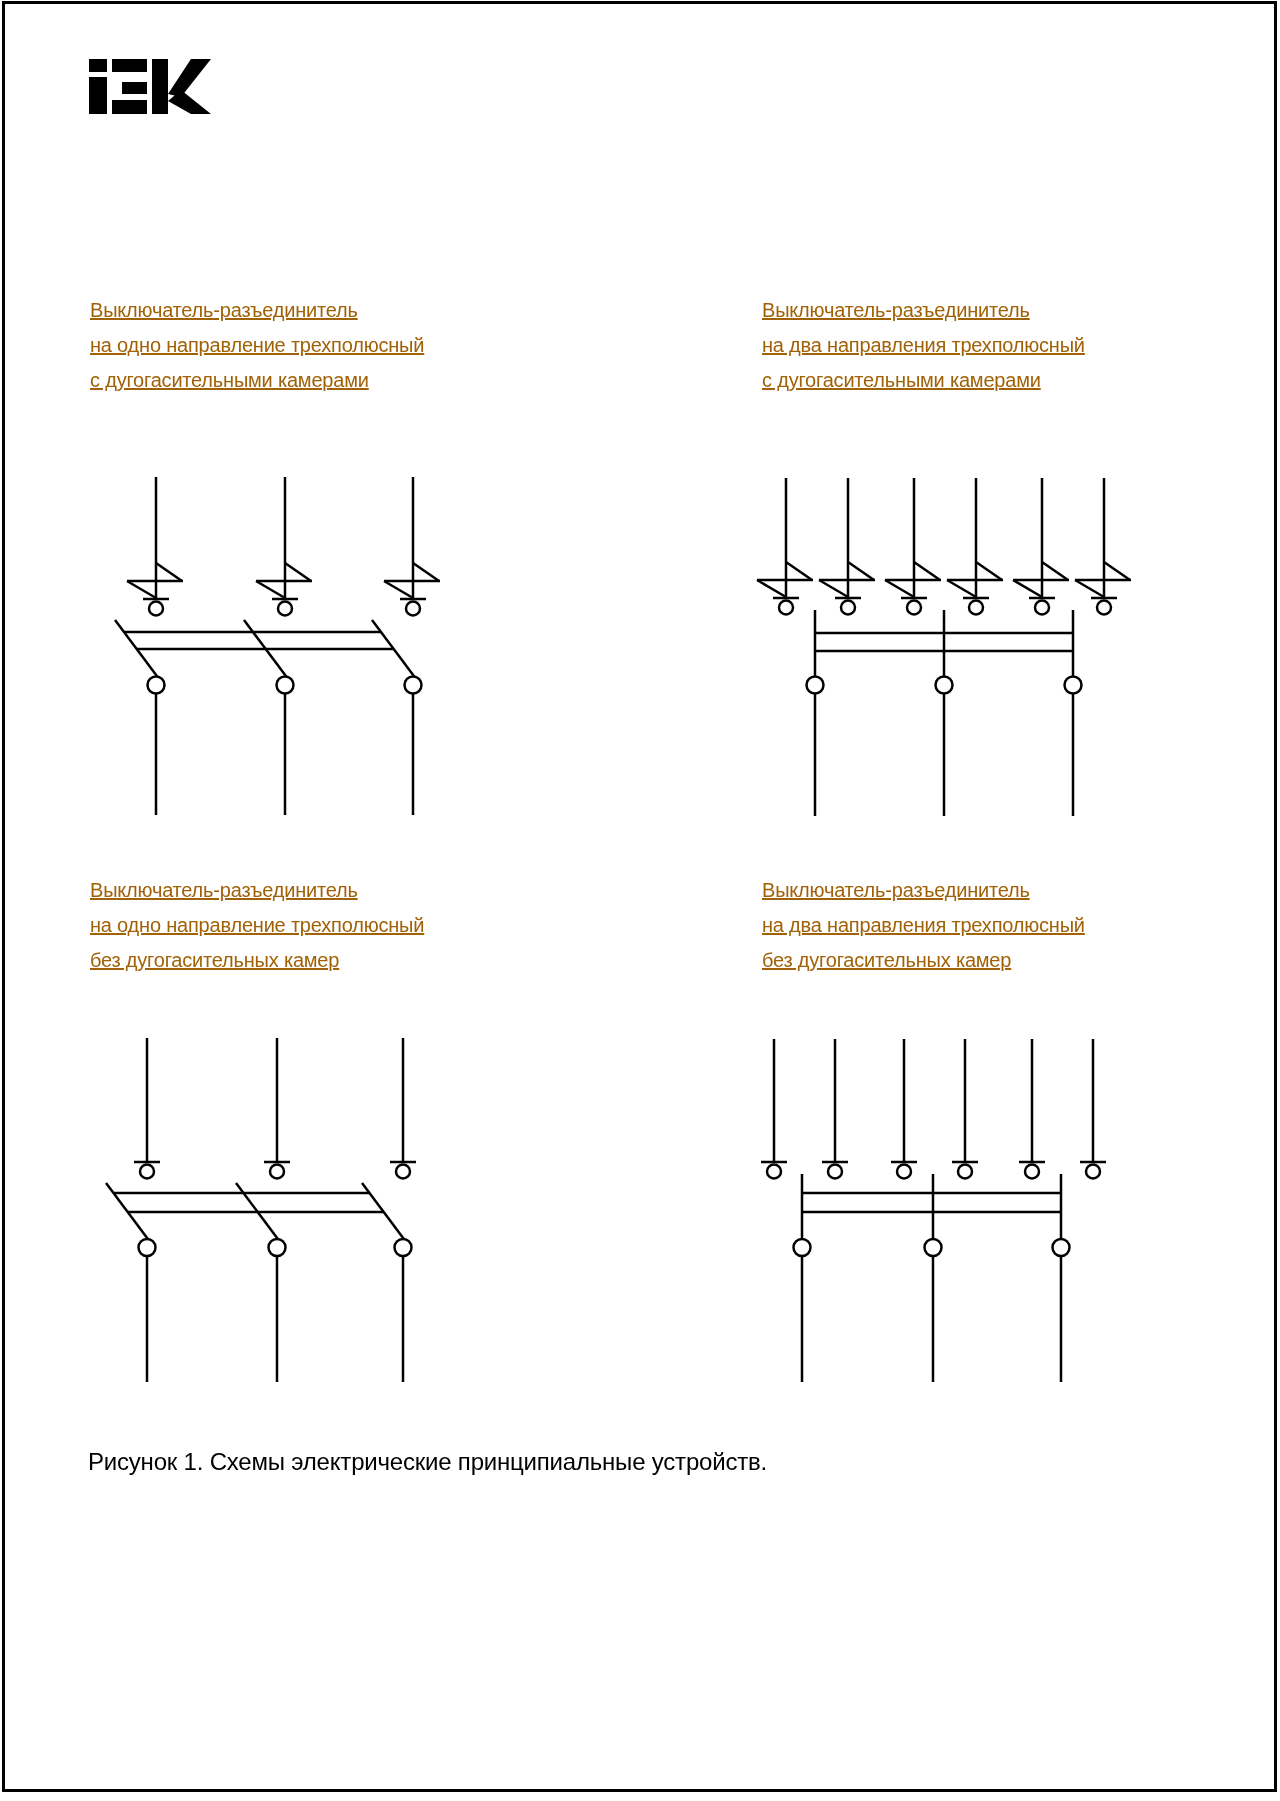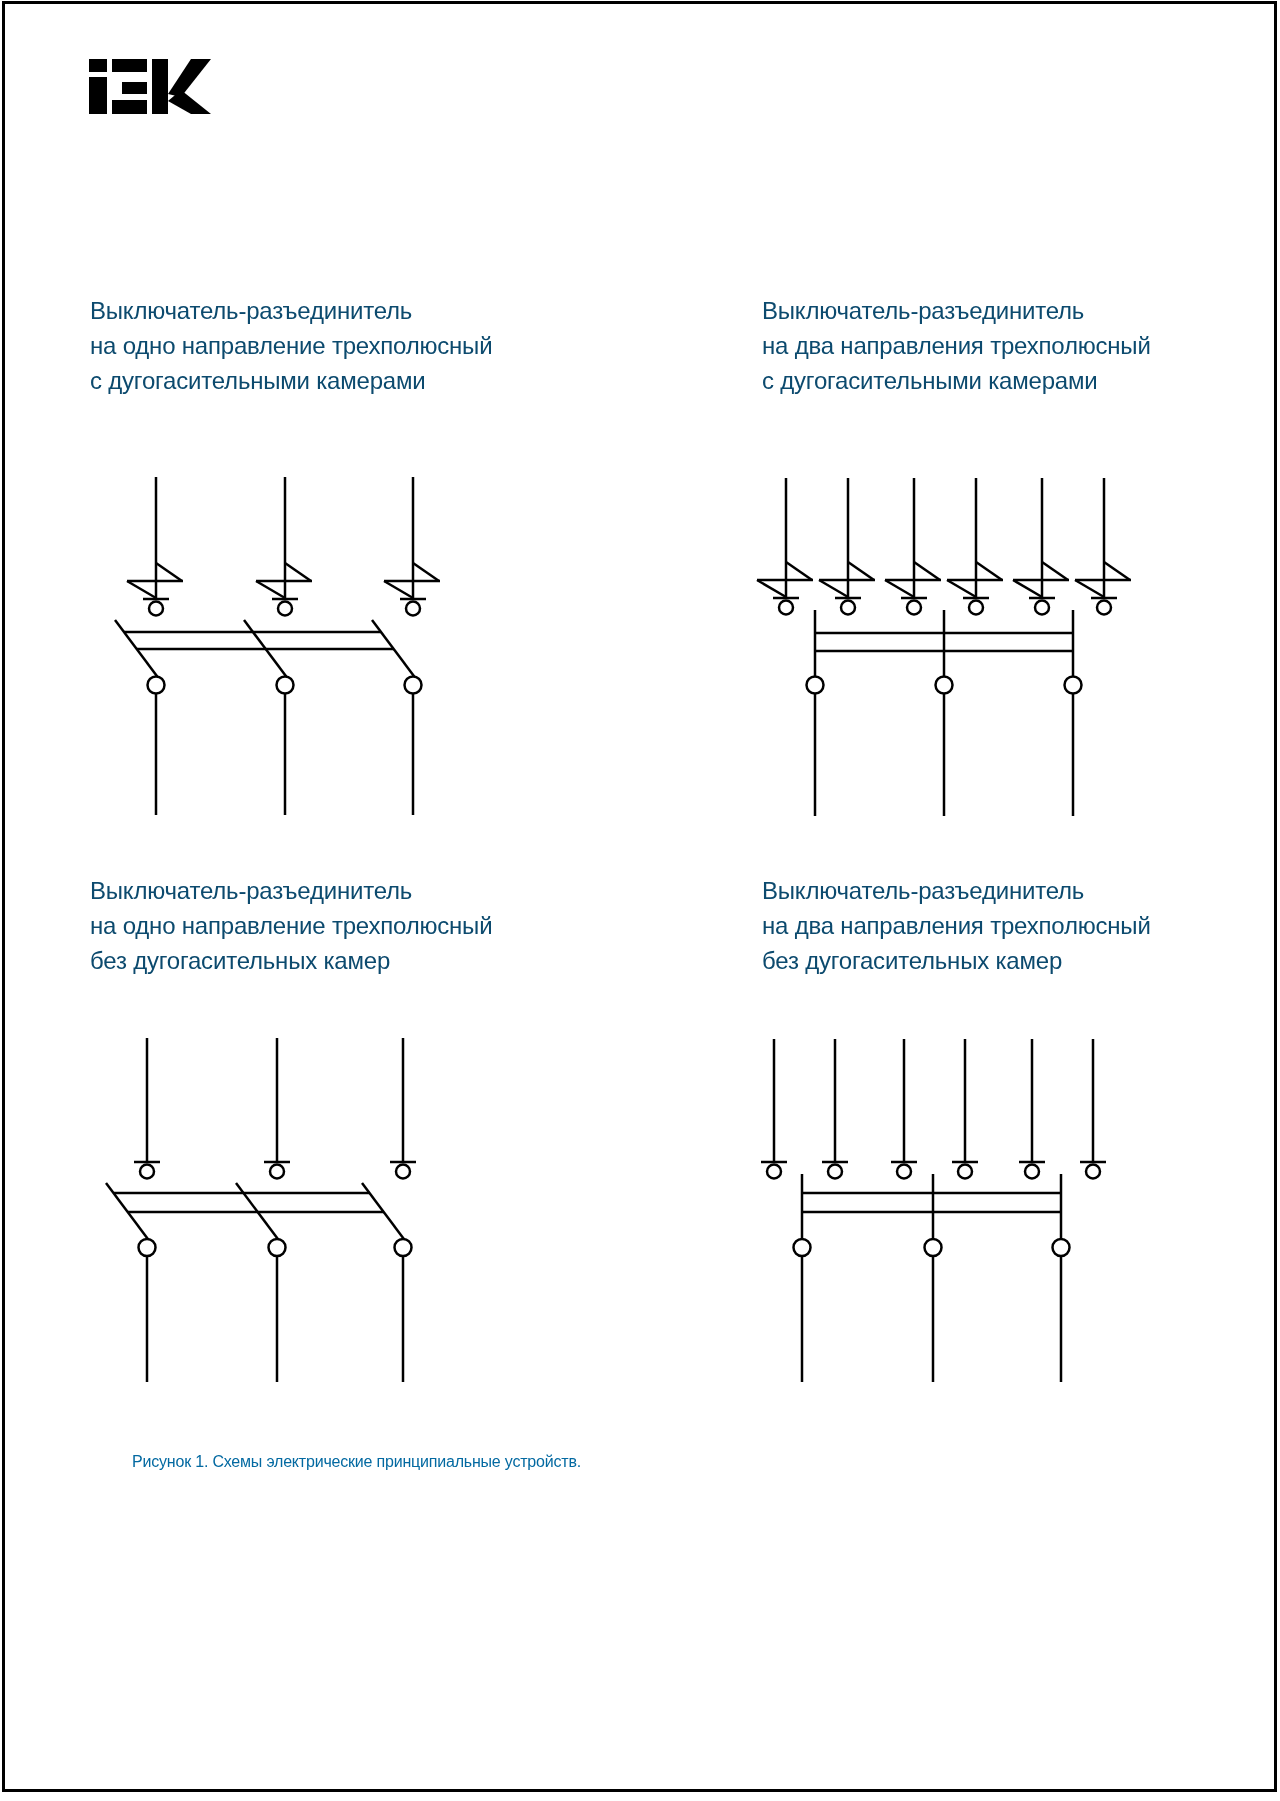--- a/index.html
+++ b/index.html
@@ -13,31 +13,31 @@
   .page-border{
     position:absolute;left:2px;top:1px;
     width:1275px;height:1791px;
     border:3px solid #000;
     box-sizing:border-box;
     pointer-events:none;
   }
   .logo{position:absolute;left:86px;top:56px;width:128px;height:62px;}
   .title-block{
     position:absolute;width:460px;
-    font-size:24px;line-height:35px;letter-spacing:-0.2px;
-    color:#0c4a6e;white-space:nowrap;
+    font-size:20px;line-height:35px;letter-spacing:-0.2px;
+    color:#a16207;white-space:nowrap;text-decoration:underline;
   }
   #title-1{left:90px;top:293px;}
   #title-2{left:762px;top:293px;}
   #title-3{left:90px;top:873px;}
   #title-4{left:762px;top:873px;}
   .caption{
     position:absolute;left:88px;top:1446px;
-    font-size:16px;line-height:32px;letter-spacing:-0.2px;
-    color:#0369a1;white-space:nowrap;margin-left:44px;
+    font-size:24px;line-height:32px;letter-spacing:-0.2px;
+    color:#000000;white-space:nowrap;
   }
   .canvas{position:absolute;left:0;top:0;}
 </style>
 </head>
 <body>
 
 <div class="page">
 
   <div class="page-border"></div>
 

